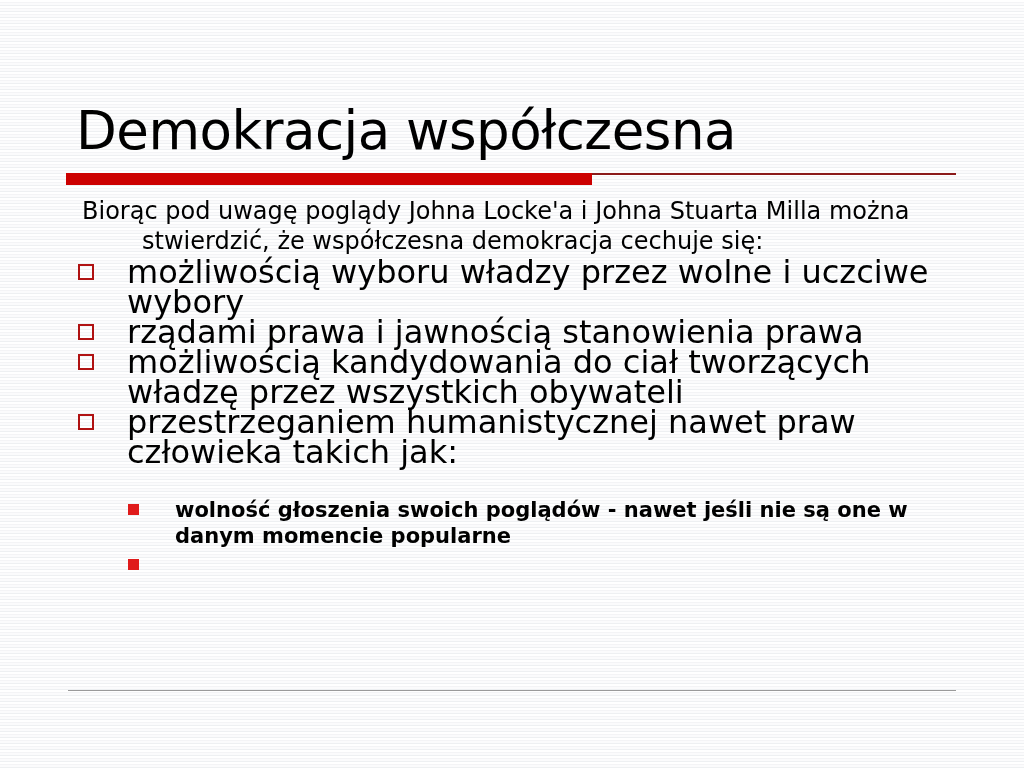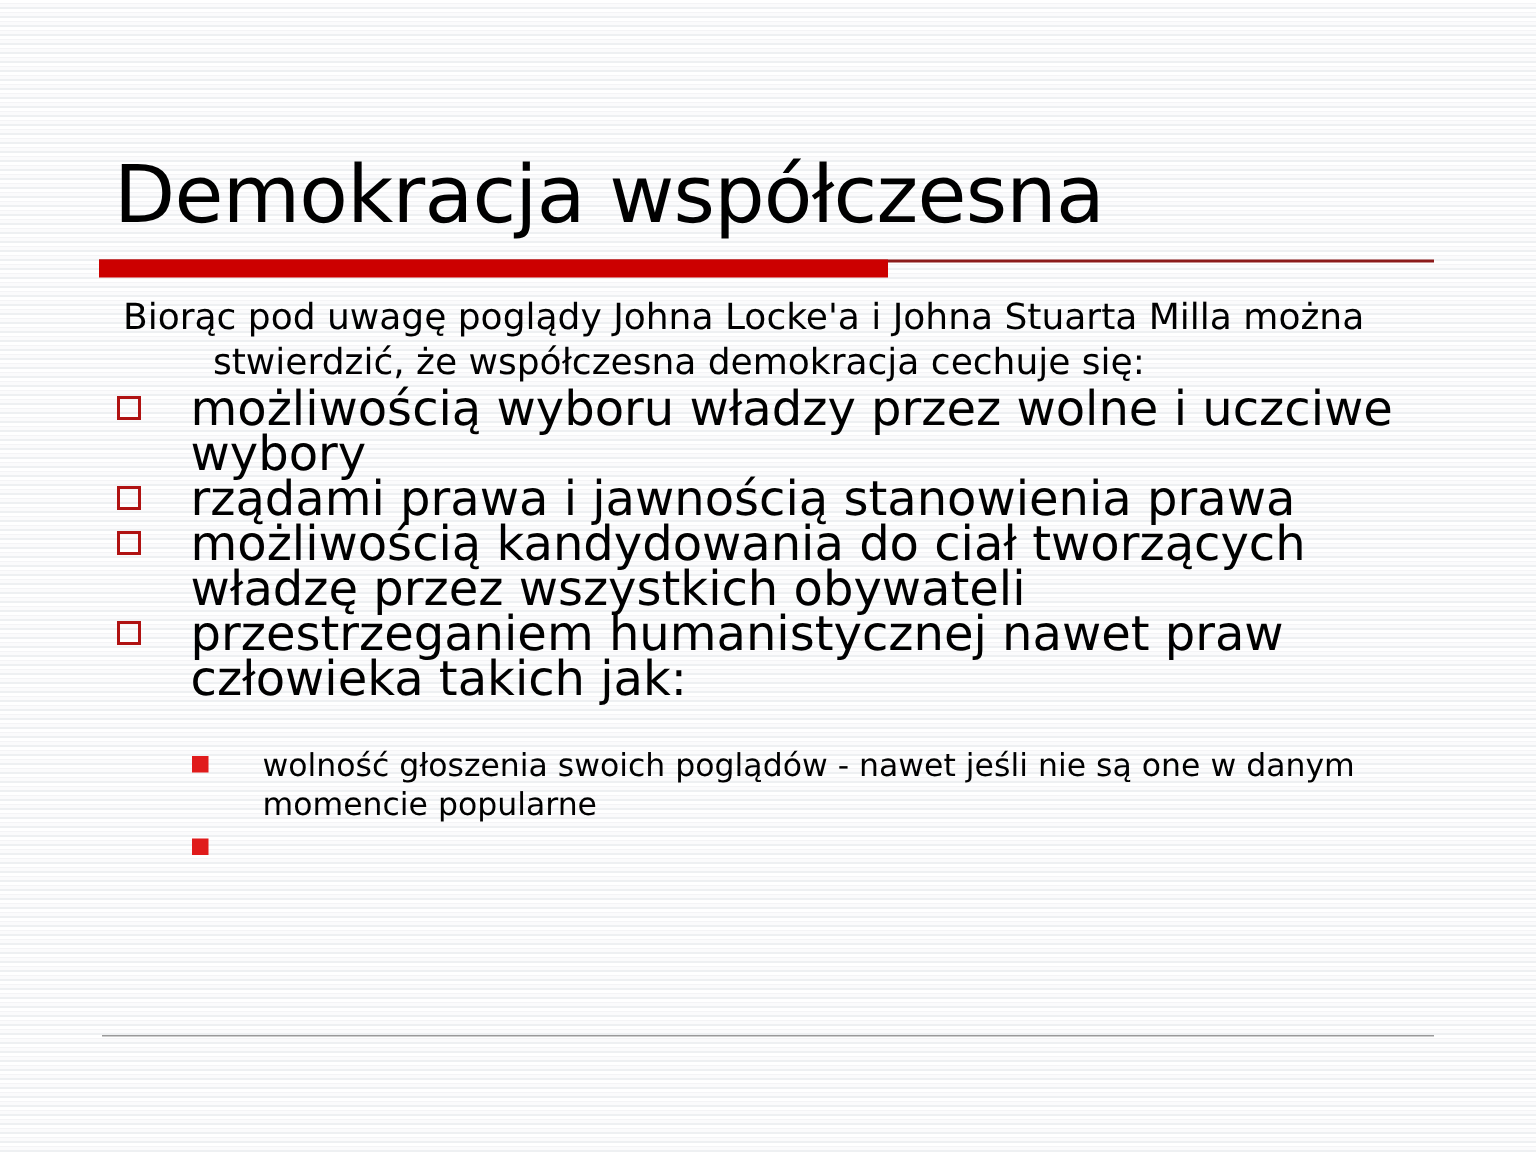--- a/index.html
+++ b/index.html
@@ -121,20 +121,21 @@
     height: 12px;
     border: 2.5px solid #b01212;
     background: transparent;
     box-sizing: content-box;
   }
 
   
   #sub-bullet-block {
     margin-top: 31px;
     padding-left: 47px;
+    font-weight: bold;
   }
 
   .sub-item {
     position: relative;
     font-size: 21px;
     line-height: 25.5px;
     padding-left: 62px;
     margin: 0 0 4px 0;
   }
   .sub-item:last-child {

